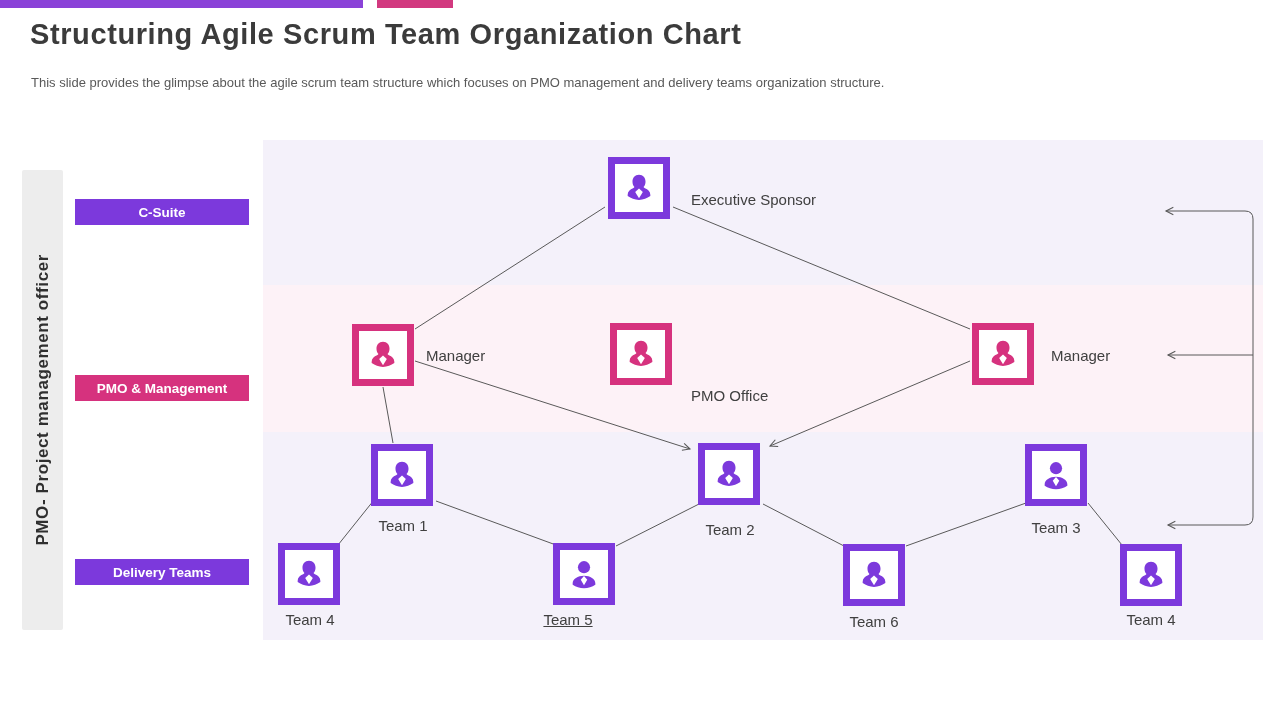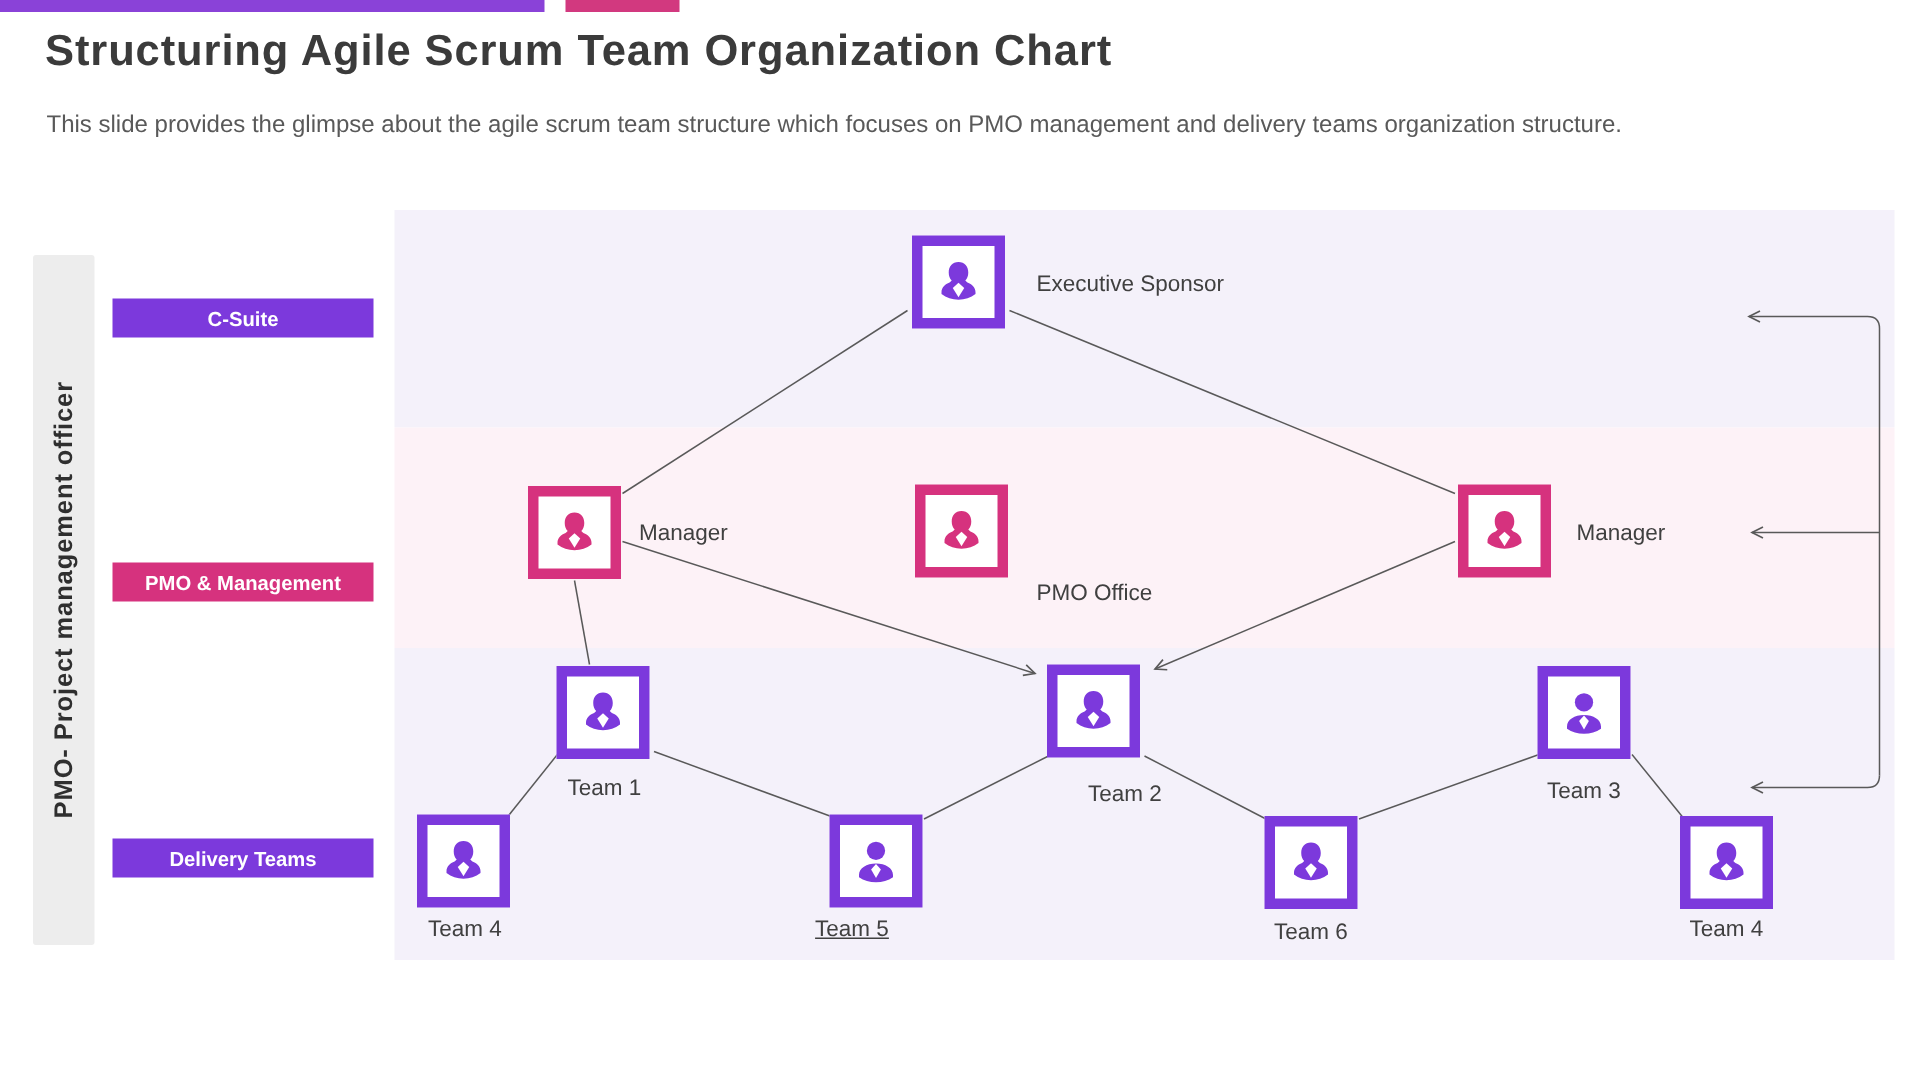--- a/index.html
+++ b/index.html
@@ -6,21 +6,21 @@
   .slide { position:relative; width:1280px; height:640px; background:#ffffff;
            font-family:"Liberation Sans", sans-serif; overflow:hidden; }
 
   
   .topbar-purple { position:absolute; left:0; top:0; width:363px; height:8px; background:#8a42d8; }
   .topbar-pink   { position:absolute; left:377px; top:0; width:76px; height:8px; background:#d2397f; }
 
   
   .title { position:absolute; left:30px; top:18px; font-size:29px; font-weight:bold;
            color:#3b3b3b; letter-spacing:0.6px; }
-  .subtitle { position:absolute; left:31px; top:75px; font-size:16px; color:#595959; }
+  .subtitle { position:absolute; left:31px; top:75px; font-size:13px; color:#595959; }
 
   
   .band { position:absolute; left:263px; width:1000px; }
   .band-c { top:140px; height:145px; background:#f4f1fa; }
   .band-p { top:285px; height:147px; background:#fdf2f7; }
   .band-d { top:432px; height:218px; background:#f4f1fa; }
 
   
   .side-rail { position:absolute; left:22px; top:170px; width:41px; height:460px;
                background:#ededed; display:flex; align-items:center; justify-content:center;
@@ -54,26 +54,26 @@
   .n-t2 { left:698px; top:443px; }
   .n-t3 { left:1025px; top:444px; }
   .n-t4 { left:278px; top:543px; }
   .n-t5 { left:553px; top:543px; }
   .n-t6 { left:843px; top:544px; }
   .n-t7 { left:1120px; top:544px; }
 
   
   .nlabel { position:absolute; font-size:15px; color:#404040; white-space:nowrap; }
   .tc { width:110px; text-align:center; }
-  .lab-exec { left:691px; top:181px; }
+  .lab-exec { left:691px; top:191px; }
   .lab-mgrl { left:426px; top:347px; }
   .lab-pmo  { left:691px; top:347px;margin-top:40px; }
   .lab-mgrr { left:1051px; top:347px; }
   .lab-t1 { left:348px; top:517px; }
-  .lab-t2 { left:695px; top:521px; }
+  .lab-t2 { left:675px; top:521px; }
   .lab-t3 { left:1001px; top:519px; }
   .lab-t4 { left:255px; top:611px; }
   .lab-t5 { left:513px; top:611px;text-decoration:underline; }
   .lab-t6 { left:819px; top:613px; }
   .lab-t7 { left:1096px; top:611px; }
 
   
   .wires { position:absolute; left:0; top:0; pointer-events:none; }
 
   

